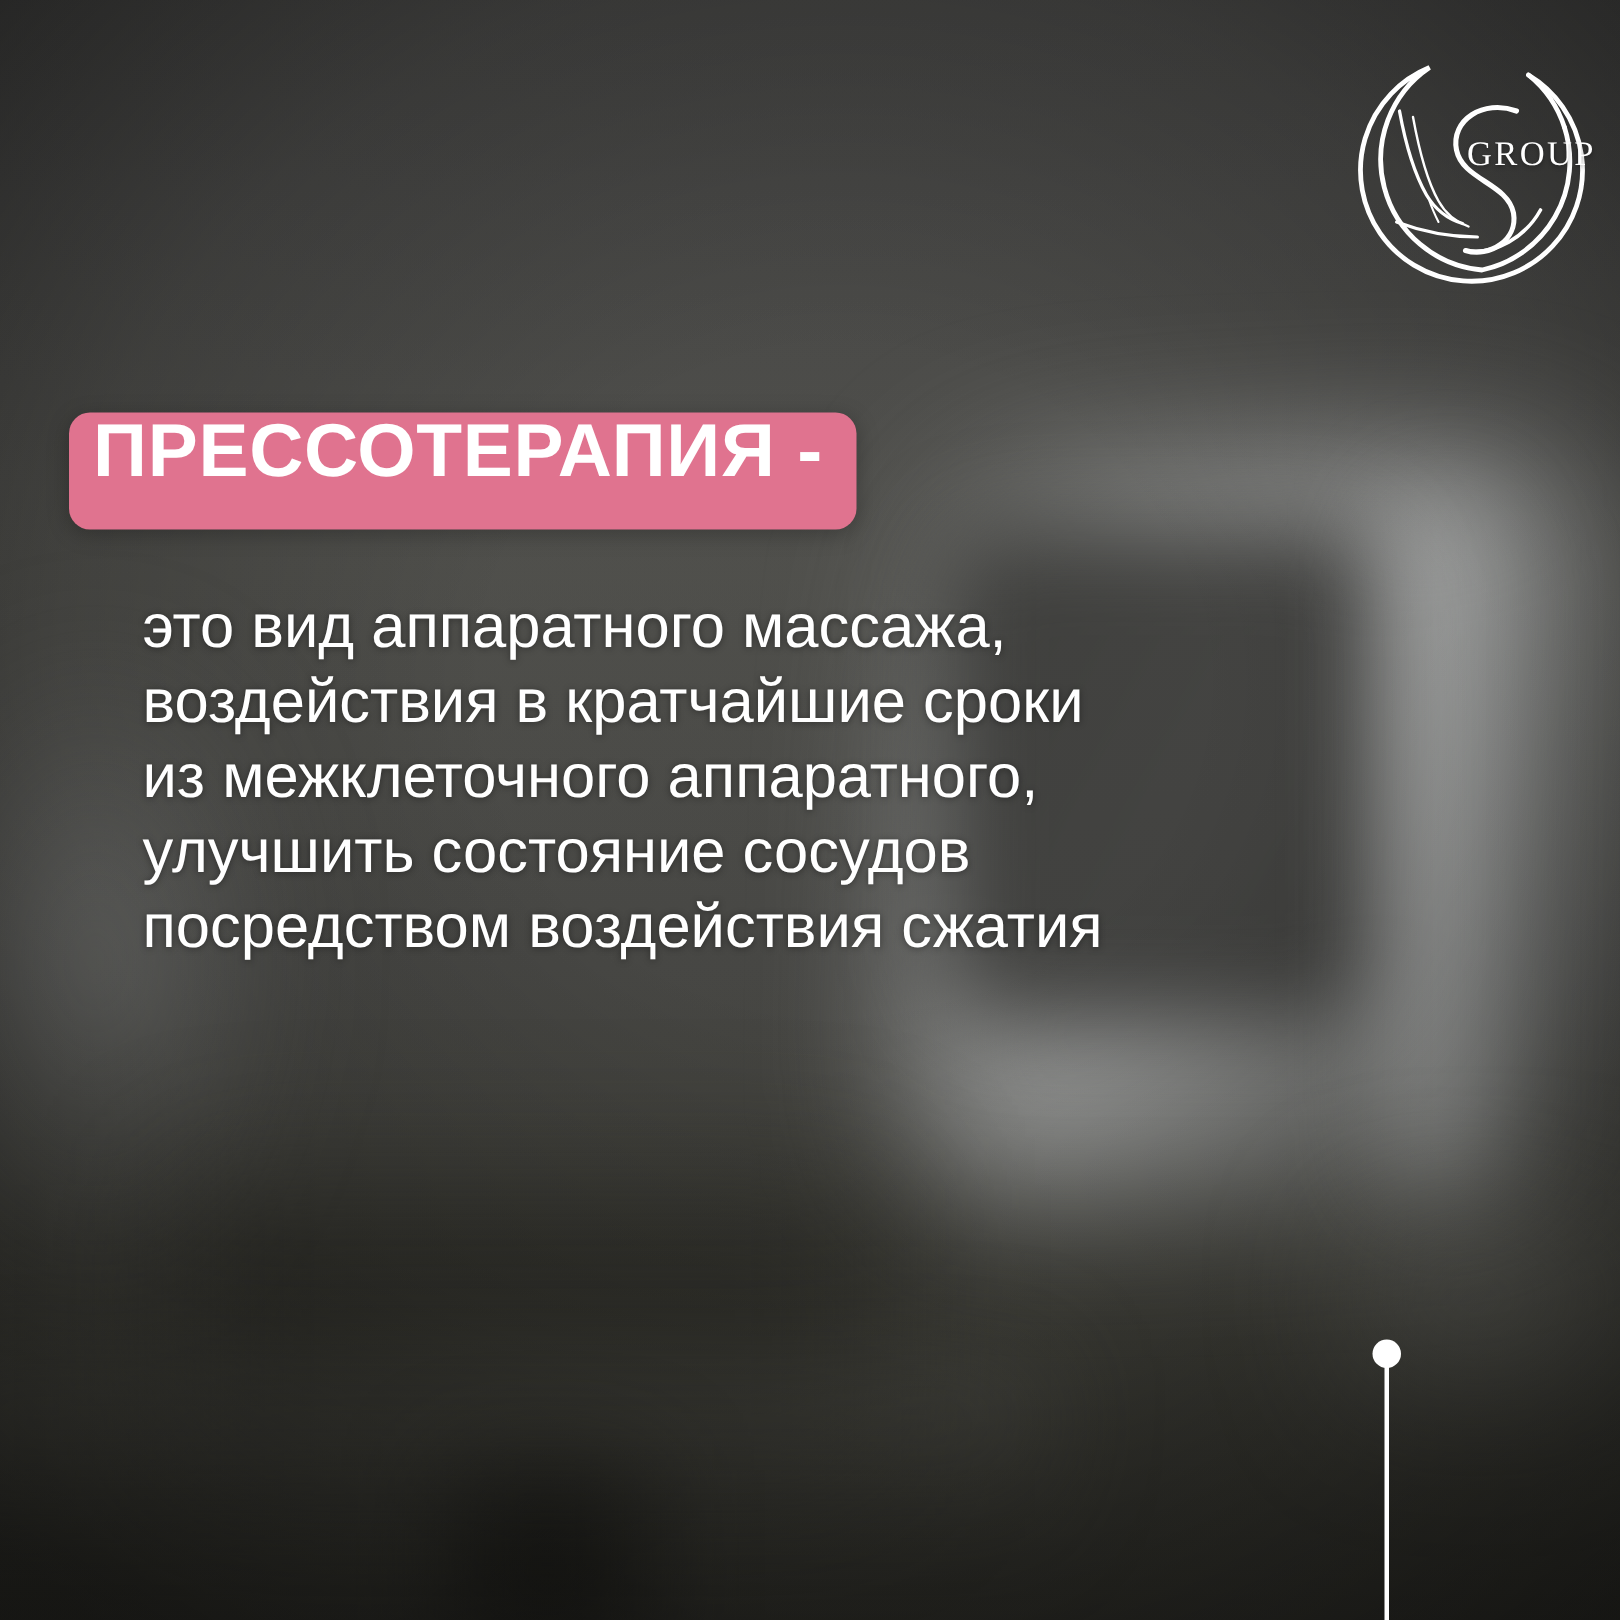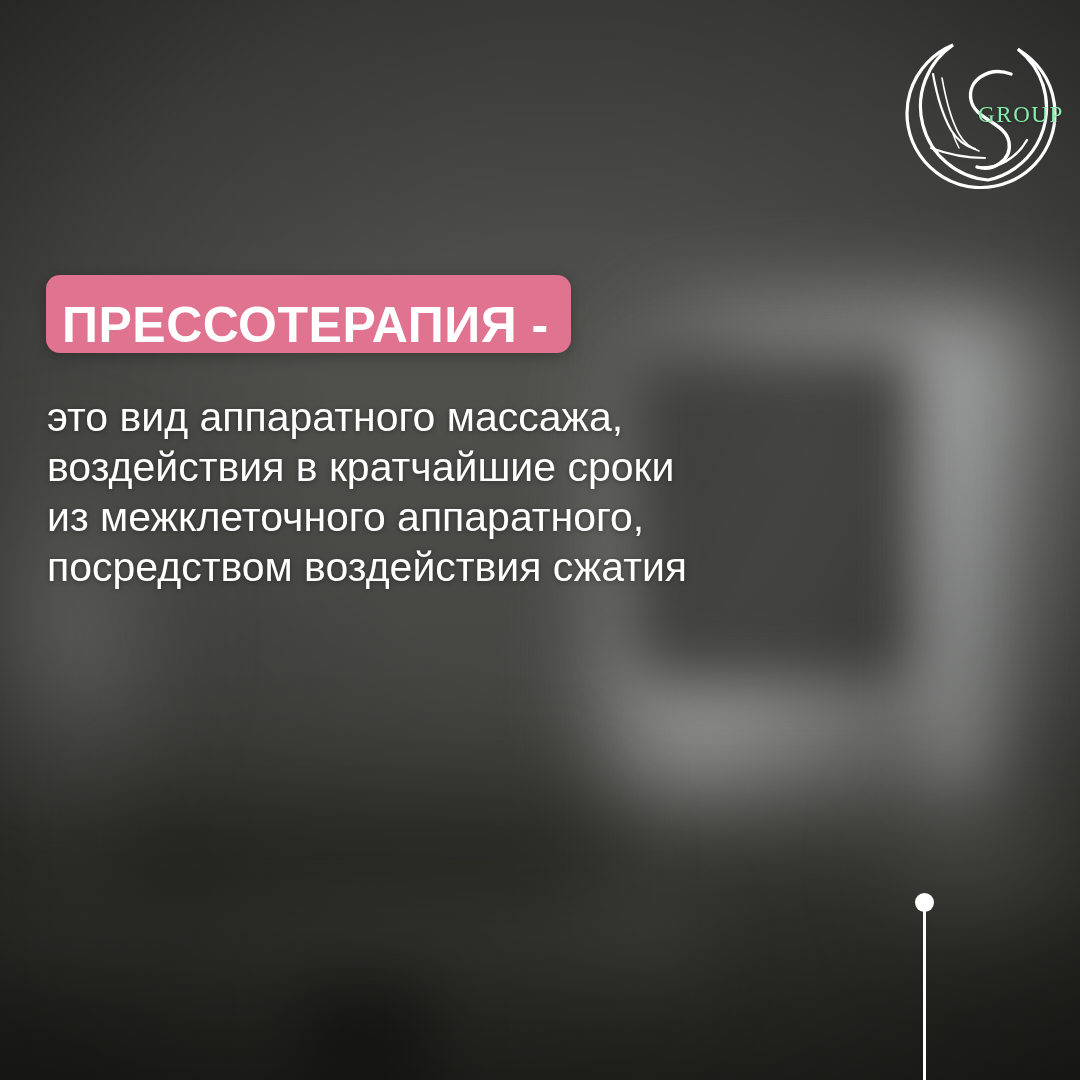--- a/index.html
+++ b/index.html
@@ -172,38 +172,38 @@
     left: 893px;
     top: 30px;
     width: 165px;
     height: 160px;
   }
   .logo svg { display: block; width: 100%; height: 100%; }
 
   .logo-wordmark {
     position: absolute;
     left: 978px;
-    top: 102px;
+    top: 90px;
     font-family: "Liberation Serif", "DejaVu Serif", serif;
     font-size: 23px;
     letter-spacing: 1.6px;
-    color: #86efac;
+    color: #ffffff;
     white-space: nowrap;
     text-shadow: 0 1px 3px rgba(0,0,0,0.35);
   }
 
   
   .headline-banner {
     position: absolute;
     left: 46px;
     top: 275px;
     height: 78px;
     padding: 0 22px 0 16px;
     display: flex;
-    align-items: flex-end;
+    align-items: flex-start;
     background: #e0738f;
     border-radius: 14px;
     box-shadow: 0 3px 14px rgba(0,0,0,0.26);
   }
 
   .headline-text {
     font-size: 50px;
     font-weight: 700;
     line-height: 1;
     color: #ffffff;
@@ -220,20 +220,21 @@
     width: 960px;
   }
 
   .body-line {
     font-size: 41px;
     line-height: 50px;
     font-weight: 400;
     color: #ffffff;
     white-space: nowrap;
     text-shadow: 0 1px 5px rgba(0,0,0,0.40);
+    margin-left: 48px;
   }
 
   
   .pin-marker {
     position: absolute;
     left: 915px;
     top: 893px;
     width: 20px;
     height: 187px;
   }
@@ -293,20 +294,21 @@
   <div class="logo-wordmark">GROUP</div>
 
   <div class="headline-banner">
     <span class="headline-text">ПРЕССОТЕРАПИЯ -</span>
   </div>
 
   <div class="body-copy">
     <div class="body-line">это вид аппаратного массажа,</div>
     <div class="body-line">воздействия в кратчайшие сроки</div>
     <div class="body-line">из межклеточного аппаратного,</div>
+    <div class="body-line">улучшить состояние сосудов</div>
     <div class="body-line">посредством воздействия сжатия</div>
   </div>
 
   <div class="pin-marker">
     <div class="pin-dot"></div>
     <div class="pin-stem"></div>
   </div>
 
 </div>
 

